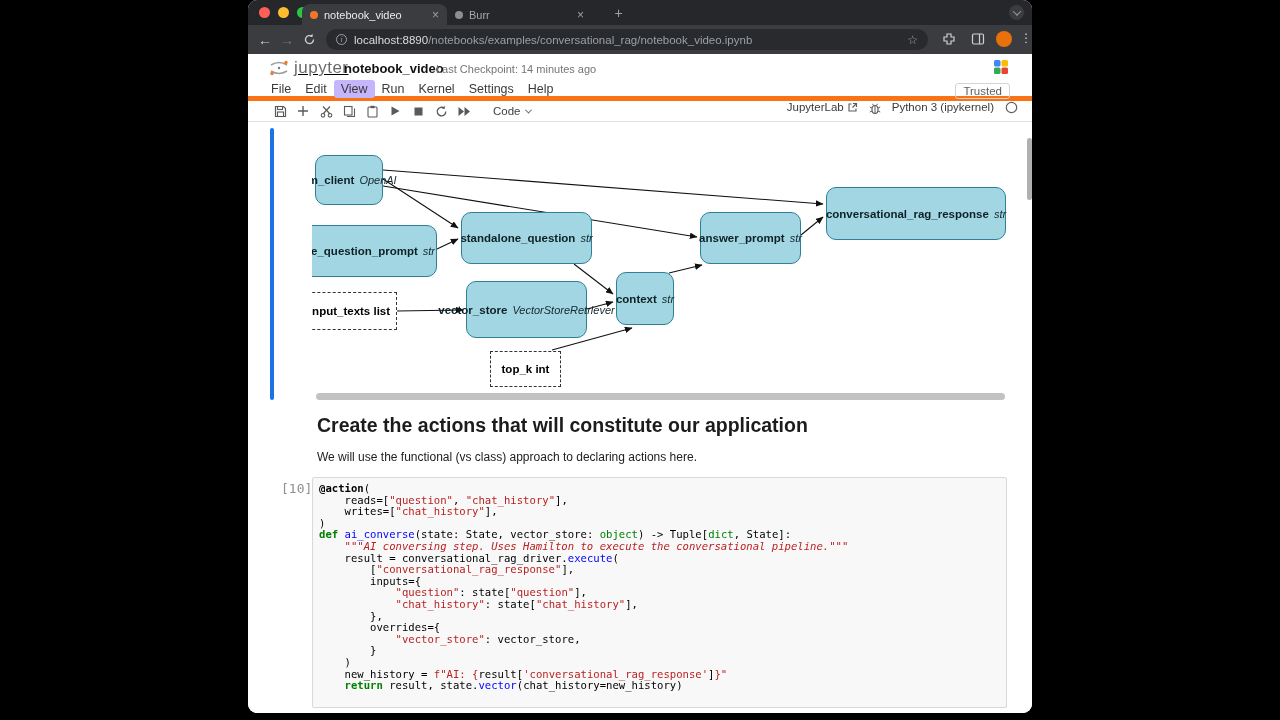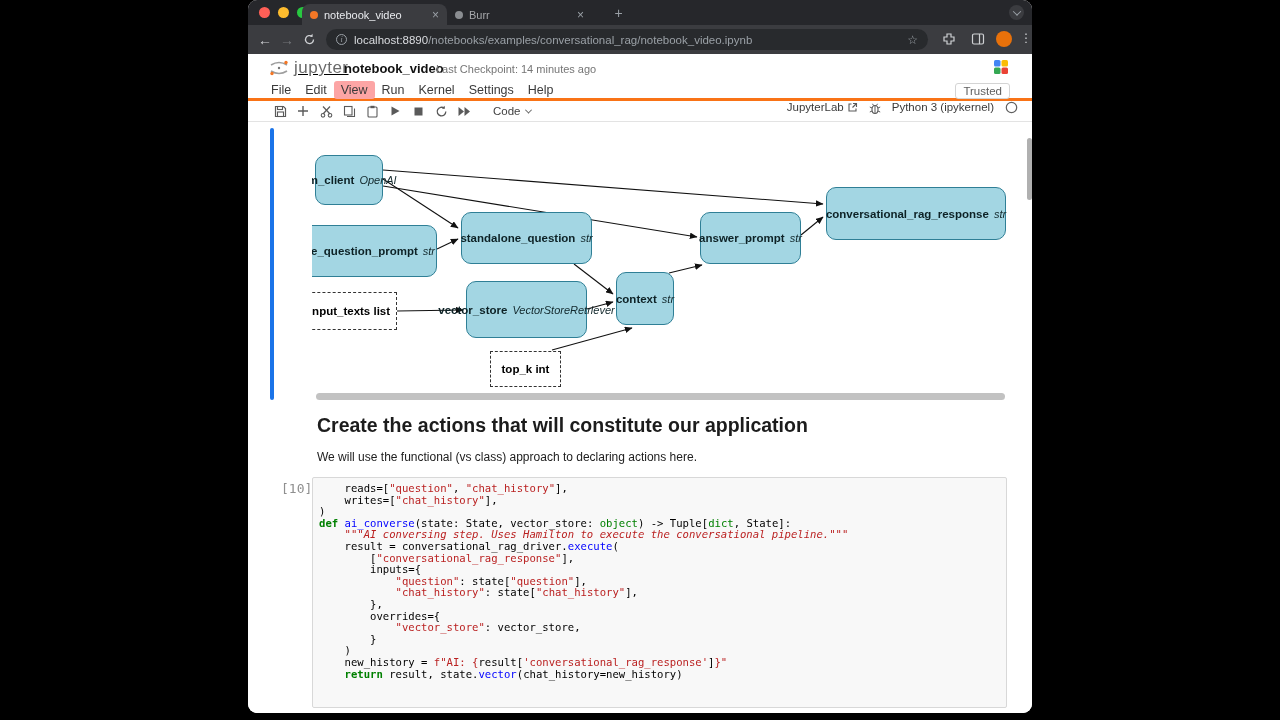--- a/index.html
+++ b/index.html
@@ -50,23 +50,23 @@
   
   .page { position:absolute; left:0; top:54px; width:100%; height:659px; background:#fff; }
   .jheader { position:absolute; left:0; top:0; width:100%; height:28px; }
   .logo { position:absolute; left:20px; top:3px; display:flex; align-items:center; gap:4px;text-decoration:underline; }
   .logo-text { font-size:17px; color:#6a6a6a; letter-spacing:0.5px; }
   .nb-title { position:absolute; left:96px; top:7px; font-size:13px; font-weight:bold; color:#111; }
   .checkpoint { position:absolute; left:188px; top:9px; font-size:11px; color:#757575; }
   .hdr-ext { position:absolute; left:745px; top:5px; }
 
   .menubar { position:absolute; left:0; top:28px; width:100%; height:19px; display:flex;
-             align-items:center; padding-left:16px; border-bottom:3px solid #f97316; }
+             align-items:center; padding-left:16px; border-bottom:5px solid #f97316; }
   .menu-item { font-size:12.5px; color:#3a3a3a; padding:2px 7px; border-radius:3px; }
-  .menu-item.active { background:#fca5a5; }
+  .menu-item.active { background:#c4b5fd; }
   .trusted { position:absolute; right:22px; top:1px; font-size:11.5px; color:#5f5f5f;
              border:1px solid #d4d4d4; border-radius:3px; padding:1px 7px; }
 
   .jtoolbar { position:absolute; left:0; top:47px; width:100%; height:21px; display:flex;
               align-items:center; padding-left:24px; gap:7px; border-bottom:1px solid #e3e3e3; }
   .tbtn { width:16px; height:16px; display:flex; align-items:center; justify-content:center; }
   .tbtn svg { display:block; }
   .celltype { display:flex; align-items:center; gap:5px; margin-left:14px; font-size:11.5px; color:#424242; }
   .chev-dark { width:5px; height:5px; border-right:1.3px solid #616161; border-bottom:1.3px solid #616161;
                transform:rotate(45deg) translate(-1px,-1px); }
@@ -353,20 +353,21 @@
 
       <div class="hscroll"></div>
       <div class="vscroll"></div>
 
       <div class="md-heading">Create the actions that will constitute our application</div>
       <div class="md-body">We will use the functional (vs class) approach to declaring actions here.</div>
 
       <div class="cell-prompt">[10]:</div>
       <div class="code-box">
         <div>
+            <div class="cl"><span class="tk-d">@action</span><span class="tk-p">(</span></div>
             <div class="cl"><span class="tk-p">    reads=[</span><span class="tk-s">"question"</span><span class="tk-p">, </span><span class="tk-s">"chat_history"</span><span class="tk-p">],</span></div>
             <div class="cl"><span class="tk-p">    writes=[</span><span class="tk-s">"chat_history"</span><span class="tk-p">],</span></div>
             <div class="cl"><span class="tk-p">)</span></div>
             <div class="cl"><span class="tk-k">def</span><span class="tk-p"> </span><span class="tk-f">ai_converse</span><span class="tk-p">(state: State, vector_store: </span><span class="tk-b">object</span><span class="tk-p">) -&gt; Tuple[</span><span class="tk-b">dict</span><span class="tk-p">, State]:</span></div>
             <div class="cl"><span class="tk-ds">    """AI conversing step. Uses Hamilton to execute the conversational pipeline."""</span></div>
             <div class="cl"><span class="tk-p">    result = conversational_rag_driver.</span><span class="tk-f">execute</span><span class="tk-p">(</span></div>
             <div class="cl"><span class="tk-p">        [</span><span class="tk-s">"conversational_rag_response"</span><span class="tk-p">],</span></div>
             <div class="cl"><span class="tk-p">        inputs={</span></div>
             <div class="cl"><span class="tk-p">            </span><span class="tk-s">"question"</span><span class="tk-p">: state[</span><span class="tk-s">"question"</span><span class="tk-p">],</span></div>
             <div class="cl"><span class="tk-p">            </span><span class="tk-s">"chat_history"</span><span class="tk-p">: state[</span><span class="tk-s">"chat_history"</span><span class="tk-p">],</span></div>

